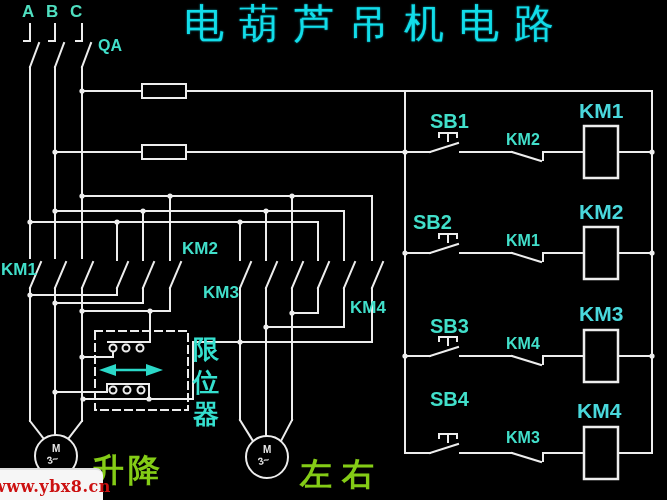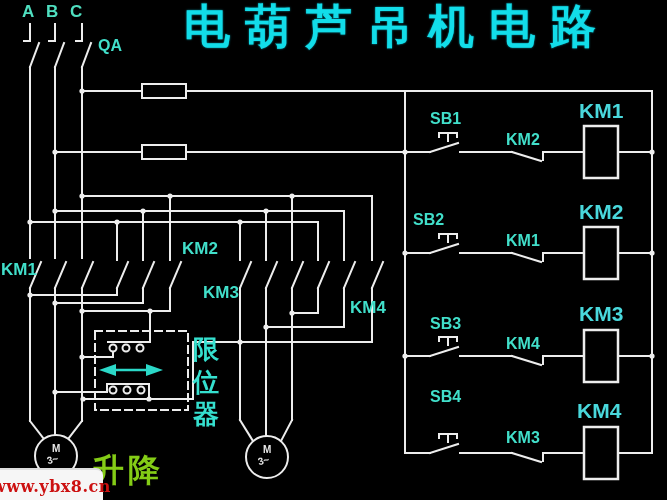--- a/index.html
+++ b/index.html
@@ -8,25 +8,25 @@
     font-family:"Liberation Sans", sans-serif;
   }
   #stage svg{position:absolute;left:0;top:0;}
   .lbl{
     position:absolute;color:#41dfca;font-weight:bold;white-space:nowrap;
     font-family:"Liberation Sans", sans-serif;line-height:1;
   }
   .phase{font-size:17px;letter-spacing:1px;color:#4fdfc0;}
   .qa{font-size:16px;}
   .title{
-    left:184px;top:3px;font-size:46px;letter-spacing:15px;color:#12dde9;
-    font-weight:bold;text-shadow:0 0 2px #0aa7b8;
+    left:184px;top:3px;font-size:40px;letter-spacing:15px;color:#12dde9;
+    font-weight:normal;text-shadow:0 0 2px #0aa7b8;
   }
   .bank{font-size:17px;}
-  .sb{font-size:16px;}
+  .sb{font-size:20px;}
   .il{font-size:16px;}
   .coil{font-size:21px;color:#49d8dc;}
   .limit{font-size:26px;color:#35e0cf;}
   .caption{font-size:32px;color:#84cc16;font-weight:bold;}
   .mlbl{color:#e8e8e8;font-weight:bold;font-size:10px;}
   .mph{color:#e8e8e8;font-size:10px;transform:rotate(-15deg);font-weight:bold;}
   #watermark{
     position:absolute;left:0;top:468px;width:103px;height:32px;background:#f6f6f6;
     border-radius:0 7px 0 0;display:flex;align-items:center;justify-content:center;
     border-top:2px solid #ddd;
@@ -289,18 +289,19 @@
   <span class="lbl limit" style="left:193px;top:336px;">限</span>
   <span class="lbl limit" style="left:193px;top:369px;">位</span>
   <span class="lbl limit" style="left:193px;top:401px;">器</span>
 
   <span class="lbl mlbl" style="left:52px;top:444px;">M</span>
   <span class="lbl mph" style="left:47px;top:455px;">3~</span>
   <span class="lbl mlbl" style="left:263px;top:445px;">M</span>
   <span class="lbl mph" style="left:258px;top:456px;">3~</span>
 
   <span class="lbl caption" style="left:92px;top:454px;letter-spacing:4px;">升降</span>
+  <span class="lbl caption" style="left:300px;top:458px;letter-spacing:10px;">左右</span>
 
   <div id="watermark">
     <span>www.ybx8.cn</span>
   </div>
 
 </div>
 
 </body></html>

